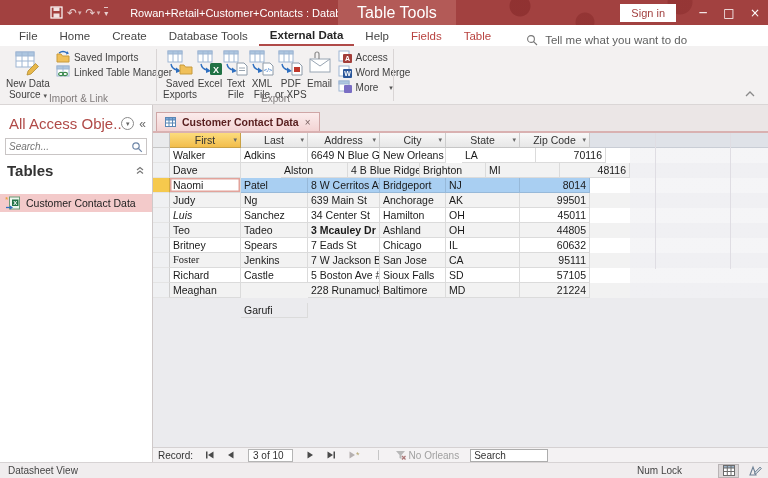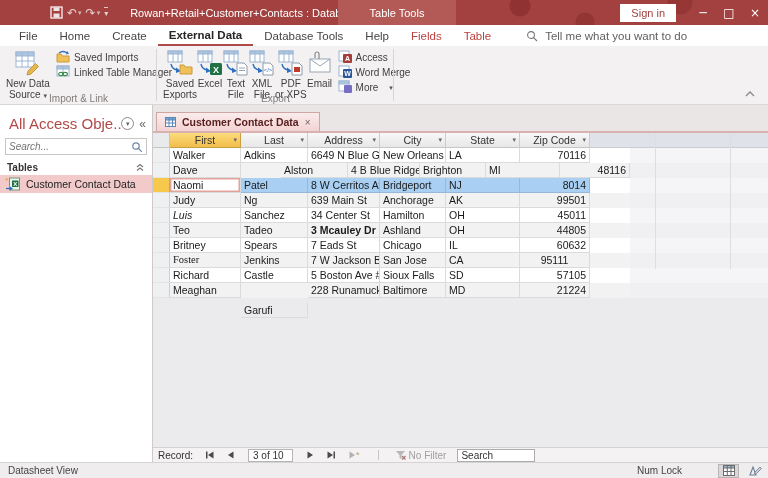--- a/index.html
+++ b/index.html
@@ -9,31 +9,31 @@
   
   .titlebar { height:25px; background:#a24140;
     background-image:radial-gradient(circle 16px at 520px 6px, rgba(130,38,38,.55) 0 10px, transparent 11px),
                      radial-gradient(circle 14px at 585px 22px, rgba(130,38,38,.45) 0 9px, transparent 10px),
                      radial-gradient(circle 18px at 680px 2px, rgba(130,38,38,.4) 0 12px, transparent 13px);
     display:flex; align-items:center; color:#fff; position:relative; }
   .qat { display:flex; align-items:center; margin-left:50px; gap:4px; }
   .qat .qbtn { display:inline-flex; align-items:center; color:rgba(255,255,255,.75); font-size:12px; font-family:"DejaVu Sans",sans-serif; }
   .qat .mini { font-size:7px; margin-left:1px; color:rgba(255,255,255,.6); }
   .tb-title { font-size:11px; margin-left:22px; color:#fff; white-space:nowrap; }
-  .tt-badge { position:absolute; left:338px; top:0; width:118px; height:25px; background:#b35a57; display:flex; align-items:center; justify-content:center; font-size:11px; color:#fff; }
+  .tt-badge { position:absolute; left:338px; top:0; width:118px; height:25px; background:#b35a57; display:flex; align-items:center; justify-content:center; font-size:16px; color:#fff; }
   .tb-right { margin-left:auto; display:flex; align-items:center; height:100%; }
   .signin { background:#fff; color:#a24140; font-size:11px; padding:3px 11px; margin-right:14px; cursor:default; }
   .winbtn { width:26px; height:100%; display:flex; align-items:center; justify-content:center; color:#fff; font-size:12px; font-family:"DejaVu Sans",sans-serif; }
 
   
   .tabrow { height:21px; background:#fff; display:flex; align-items:stretch; padding-left:8px; font-size:11.5px; color:#454545; }
   .rtab { padding:0 11px; display:flex; align-items:center; white-space:nowrap; }
   .rtab.active { color:#262626; font-weight:bold; border-bottom:2px solid #b04a48; }
   .rtab.ctx { color:#b8423f; }
-  .tellme { display:flex; align-items:center; gap:7px; margin-left:24px; color:#5f5f5f; }
+  .tellme { display:flex; align-items:flex-end; gap:7px; margin-left:24px; color:#5f5f5f; }
 
   
   .ribbon { height:59px; background:#f3f1f1; border-bottom:1px solid #dad6d6; display:flex; position:relative; }
   .rgroup { position:relative; display:flex; align-items:flex-start; padding:2px 4px 12px 6px; }
   .rgroup:after { content:""; position:absolute; right:0; top:3px; bottom:3px; width:1px; background:#d9d5d5; }
   .glabel { position:absolute; bottom:0; left:0; right:0; text-align:center; font-size:10px; color:#817c7c; }
   .bigbtn { width:50px; display:flex; flex-direction:column; align-items:center; padding-top:2px; cursor:default; }
   .bigbtn .bl { font-size:10px; line-height:11px; color:#3f3f3f; white-space:nowrap; }
   .dd { font-size:7px; color:#555; font-family:"DejaVu Sans",sans-serif; }
   .smallcol { display:flex; flex-direction:column; margin-top:2px; }
@@ -45,21 +45,21 @@
   .main { position:absolute; top:105px; left:0; right:0; bottom:16px; }
 
   
   .navpane { position:absolute; left:0; top:0; bottom:0; width:153px; background:#fff; border-right:1px solid #cfc9c9; display:flex; flex-direction:column; }
   .nav-title { display:flex; align-items:center; padding:10px 6px 5px 9px; color:#b04a47; font-size:15px; }
   .nav-title .t { flex:1; white-space:nowrap; overflow:hidden; }
   .nav-title .circ { width:13px; height:13px; border:1px solid #8a8a8a; border-radius:50%; display:flex; align-items:center; justify-content:center; color:#666; font-size:7px; margin-right:5px; font-family:"DejaVu Sans",sans-serif; }
   .nav-title .shutter { color:#666; font-size:12px; }
   .nav-search { margin:1px 5px 3px 5px; border:1px solid #c9c5c5; height:17px; display:flex; align-items:center; background:#fff; padding:0 3px; }
   .nav-search input { border:none; outline:none; flex:1; font-size:10px; font-style:italic; color:#555; font-family:inherit; width:100%; }
-  .nav-section { display:flex; align-items:center; padding:4px 7px 2px 7px; font-size:10px; font-weight:bold; color:#333; }
+  .nav-section { display:flex; align-items:center; padding:4px 7px 15px 7px; font-size:15px; font-weight:bold; color:#333; }
   .nav-section .sp { flex:1; }
   .nav-item { height:18px; display:flex; align-items:center; background:#f3caca; padding-left:5px; font-size:10.5px; color:#222; gap:5px; }
 
   
   .docarea { position:absolute; left:153px; top:0; right:0; bottom:0; display:flex; flex-direction:column; background:#ebebee; }
   .tabstrip { height:28px; background:#ebe6e6; border-bottom:2px solid #d9b1b1; display:flex; align-items:flex-end; padding-left:3px; }
   .doctab { height:19px; background:linear-gradient(#fbecec,#f3d3d3); border:1px solid #cfa6a6; border-bottom:none; display:inline-flex; align-items:center; padding:0 8px; font-size:10.5px; font-weight:bold; color:#5a2020; gap:6px; }
   .doctab .x { color:#7a6060; font-weight:normal; font-size:10px; }
   .gridwrap { flex:1; position:relative; overflow:hidden; }
   .hext { position:absolute; top:0; left:437px; right:0; height:15px; background:#dfe2e8; border-bottom:1px solid #c9cdd5; }
@@ -130,22 +130,22 @@
     <span class="winbtn">─</span>
     <span class="winbtn">□</span>
     <span class="winbtn">×</span>
   </div>
 </div>
 
 <div class="tabrow">
   <span class="rtab">File</span>
   <span class="rtab">Home</span>
   <span class="rtab">Create</span>
+  <span class="rtab">Database Tools</span>
   <span class="rtab active">External Data</span>
-  <span class="rtab">Database Tools</span>
   <span class="rtab">Help</span>
   <span class="rtab ctx">Fields</span>
   <span class="rtab ctx">Table</span>
   <span class="tellme">
     <svg width="12" height="12" viewBox="0 0 12 12">
         <circle cx="5" cy="5" r="3.4" fill="none" stroke="#777" stroke-width="1.1"></circle>
         <line x1="7.6" y1="7.6" x2="11" y2="11" stroke="#777" stroke-width="1.1"></line>
       </svg>
     <span>Tell me what you want to do</span>
   </span>
@@ -393,21 +393,21 @@
             </div>
           </div>
         <div>
 
         <div class="drow">
               <div class="rsel"></div>
               <div class="dcell" style="width: 71px;">Walker</div>
               <div class="dcell" style="width: 67px;">Adkins</div>
               <div class="dcell" style="width: 72px;">6649 N Blue Gu</div>
               <div class="dcell" style="width: 66px;">New Orleans</div>
-              <div class="dcell" style="width: 74px;">LA</div>
+              <div class="dcell" style="width: 74px; margin-left: 16px;">LA</div>
               <div class="dcell num" style="width: 70px;">70116</div>
             </div>
             <div class="drow alt">
               <div class="rsel"></div>
               <div class="dcell" style="width: 71px;">Dave</div>
               <div class="dcell" style="width: 67px; margin-left: 40px;">Alston</div>
               <div class="dcell" style="width: 72px;">4 B Blue Ridge</div>
               <div class="dcell" style="width: 66px;">Brighton</div>
               <div class="dcell" style="width: 74px;">MI</div>
               <div class="dcell num" style="width: 70px;">48116</div>
@@ -457,21 +457,21 @@
               <div class="dcell" style="width: 74px;">IL</div>
               <div class="dcell num" style="width: 70px;">60632</div>
             </div>
             <div class="drow alt">
               <div class="rsel"></div>
               <div class="dcell" style="width: 71px; font-family: Liberation Serif, serif;">Foster</div>
               <div class="dcell" style="width: 67px;">Jenkins</div>
               <div class="dcell" style="width: 72px;">7 W Jackson Blv</div>
               <div class="dcell" style="width: 66px;">San Jose</div>
               <div class="dcell" style="width: 74px;">CA</div>
-              <div class="dcell num" style="width: 70px; text-align: center;">95111</div>
+              <div class="dcell num" style="width: 70px;">95111</div>
             </div>
             <div class="drow">
               <div class="rsel"></div>
               <div class="dcell" style="width: 71px;">Richard</div>
               <div class="dcell" style="width: 67px;">Castle</div>
               <div class="dcell" style="width: 72px;">5 Boston Ave #</div>
               <div class="dcell" style="width: 66px;">Sioux Falls</div>
               <div class="dcell" style="width: 74px;">SD</div>
               <div class="dcell num" style="width: 70px;">57105</div>
             </div>
@@ -519,21 +519,21 @@
             <text x="8" y="8" font-size="9" fill="#b5a570">*</text>
           </svg>
         </span>
       <span class="vsep"></span>
       <span class="nofilter">
         <svg width="11" height="10" viewBox="0 0 11 10">
             <polygon points="1,1 10,1 6.5,5 6.5,9 4.5,8 4.5,5" fill="#b8b8b8"></polygon>
             <line x1="7" y1="6" x2="10.5" y2="9.5" stroke="#a77" stroke-width="1.2"></line>
             <line x1="10.5" y1="6" x2="7" y2="9.5" stroke="#a77" stroke-width="1.2"></line>
           </svg>
-        <span>No Filter</span>
+        <span>No Orleans</span>
       </span>
       <input class="recsearch" value="Search" style="">
     </div>
   </div>
 </div>
 
 <div class="statusbar">
   <span>Datasheet View</span>
   <div class="sb-right">
     <span class="sb-numlock">Num Lock</span>

